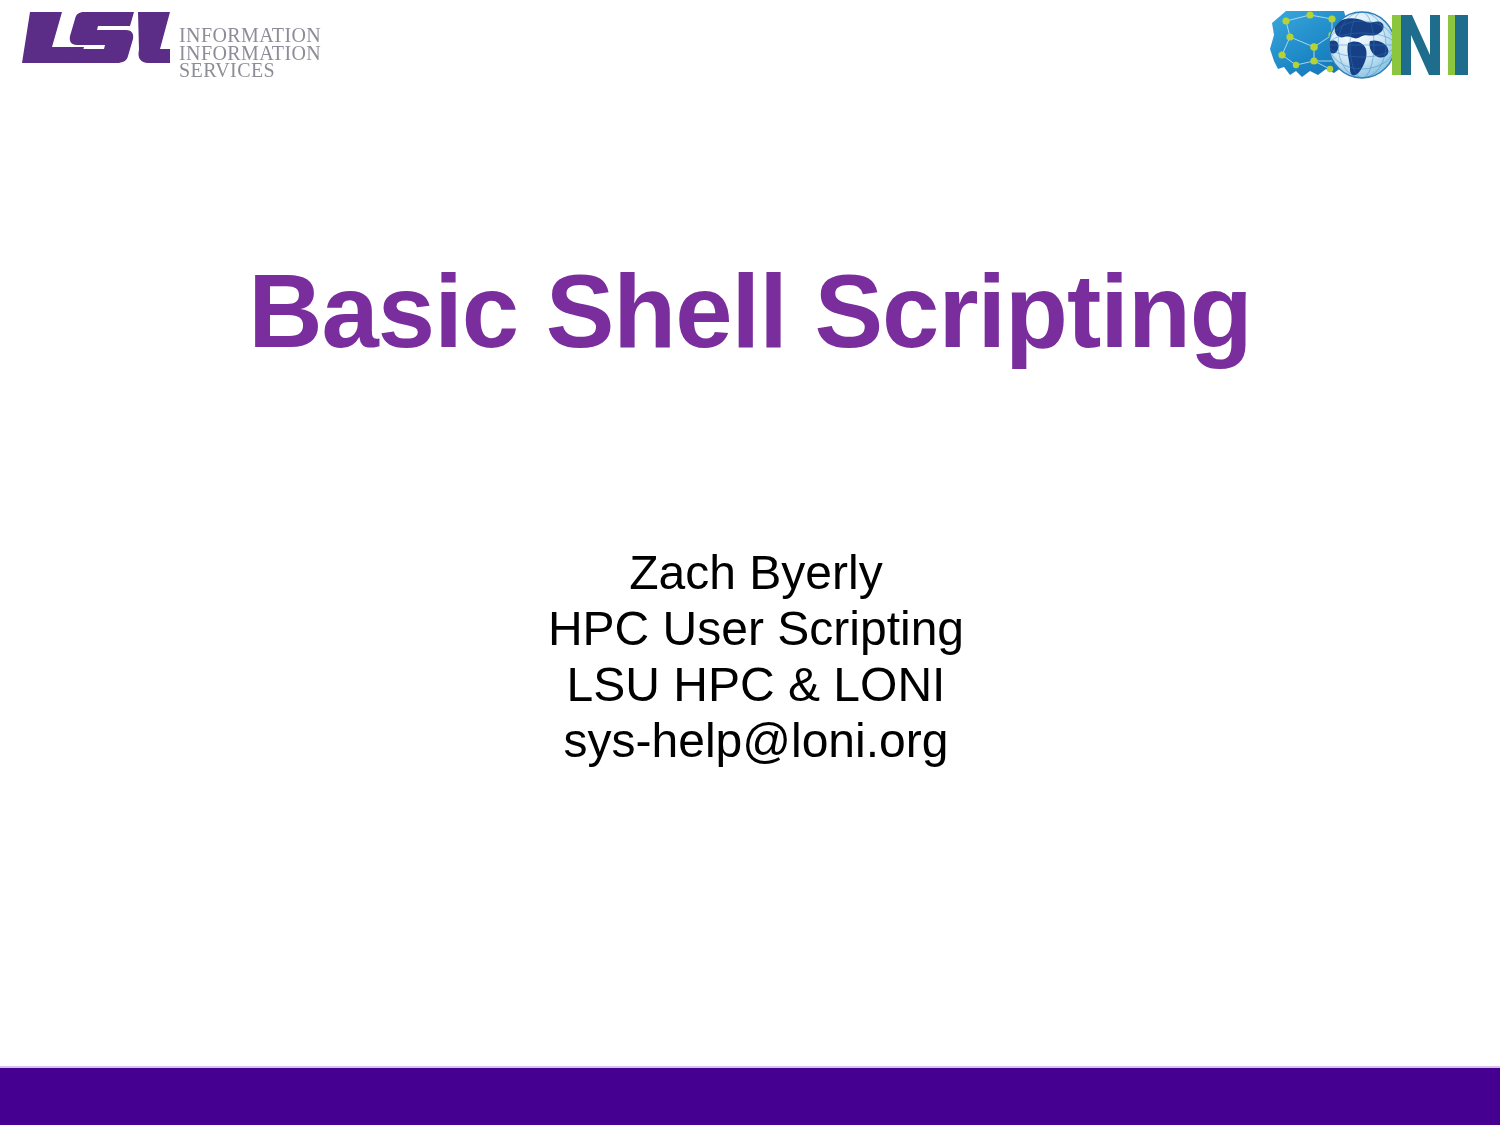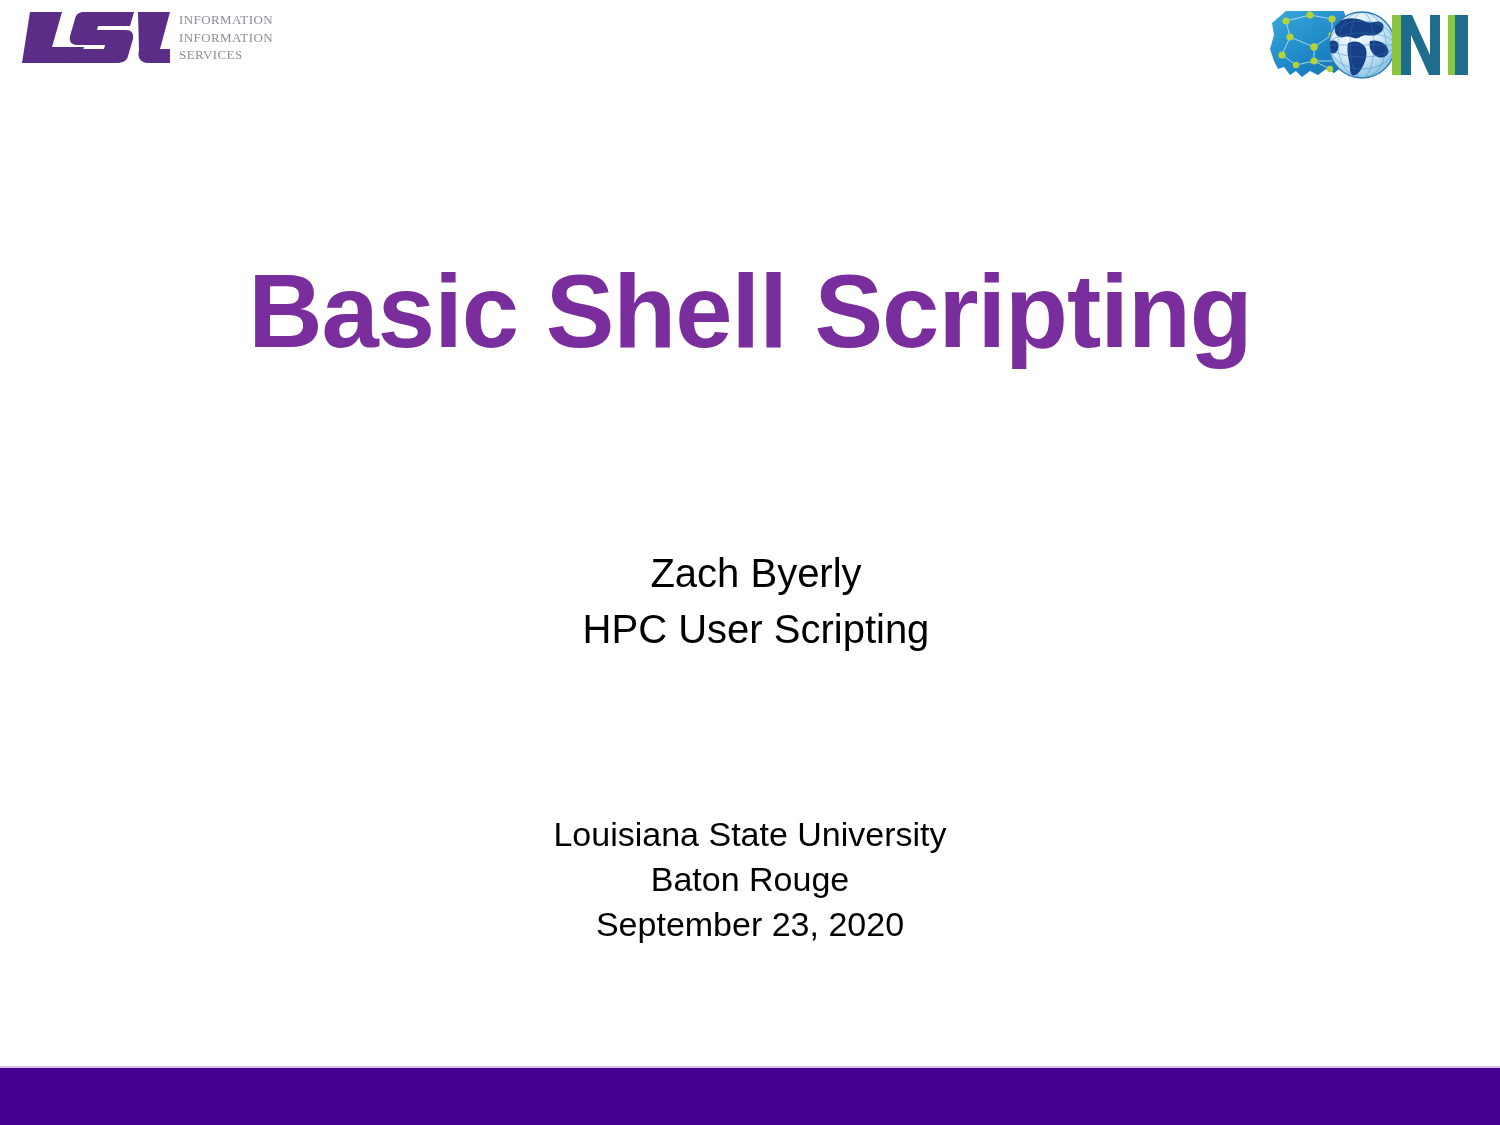--- a/index.html
+++ b/index.html
@@ -29,23 +29,23 @@
   #lsu-wordmark {
     position: absolute;
     left: 0;
     top: 0;
     width: 148px;
     height: 58px;
   }
   #lsu-its {
     position: absolute;
     left: 157px;
-    top: 3px;
+    top: 19px;
     font-family: "Liberation Serif", serif;
-    font-size: 13px;
+    font-size: 20px;
     line-height: 17.5px;
     letter-spacing: 0.4px;
     color: #8d8d99;
     white-space: nowrap;
   }
   #lsu-its div { display: block; }
 
   
   #loni-logo {
     position: absolute;
@@ -72,21 +72,21 @@
   }
 
   
   #author-block {
     position: absolute;
     left: 0;
     right: 0;
     top: 545px;
     text-align: center;
     font-family: "Liberation Sans", sans-serif;
-    font-size: 40px;
+    font-size: 48px;
     line-height: 56px;
     color: #000000;
     margin-left: 12px;
   }
   #author-block div { display: block; white-space: nowrap; }
 
   
   #venue-block {
     position: absolute;
     left: 0;
@@ -212,24 +212,21 @@
       <path d="M196 10 L204 10 L204 70 L196 70 Z" fill="#8cc63f"></path>
       <path d="M203 10 L216 10 L216 70 L203 70 Z" fill="#1f6d8c"></path>
     </g>
   </svg>
 
   <div id="title">Basic Shell Scripting</div>
 
   <div id="author-block">
     <div>Zach Byerly</div>
     <div>HPC User Scripting</div>
+    <div>LSU HPC &amp; LONI</div>
+    <div>sys-help@loni.org</div>
   </div>
 
-  <div id="venue-block">
-    <div>Louisiana State University</div>
-    <div>Baton Rouge</div>
-    <div>September 23, 2020</div>
-  </div>
 
   <div id="footer-hairline"></div>
   <div id="footer-bar"></div>
 
 </div>
 
 </body></html>

